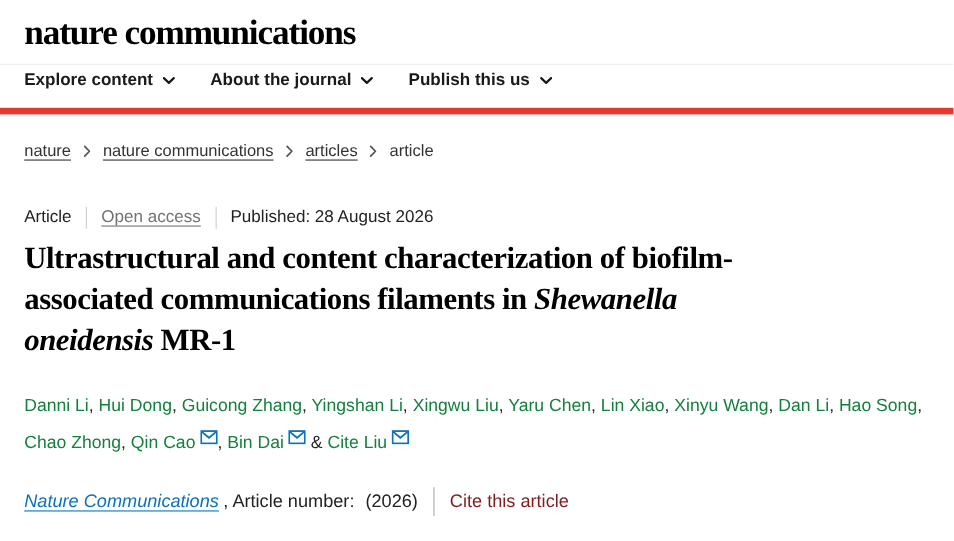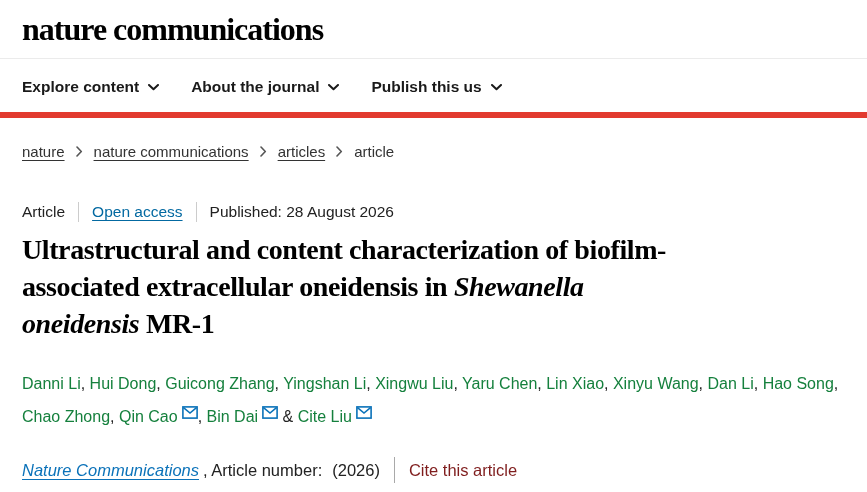--- a/index.html
+++ b/index.html
@@ -18,21 +18,21 @@
     font-size: 32px;
     letter-spacing: -1px;
     color: #000000;
     line-height: 36px;
     text-decoration: none;
     display: inline-block;
   }
   
   .navbar {
     border-top: 1px solid #ebebeb;
-    padding: 19px 22px 16px;
+    padding: 5px 22px 16px;
     display: flex;
     gap: 32px;
     align-items: center;
   }
   .nav-item {
     font-size: 15.5px;
     font-weight: 700;
     color: #1a1a1a;
     text-decoration: none;
     display: inline-flex;
@@ -179,28 +179,28 @@
       <svg width="7" height="11" viewBox="0 0 7 11">
         <path d="M1 1 L5.3 5.5 L1 10" fill="none" stroke="#555" stroke-width="1.6" stroke-linecap="round" stroke-linejoin="round"></path>
       </svg>
     </span>
     <span class="current">article</span>
   </nav>
 
 <div class="article-meta">
   <span>Article</span>
   <span class="meta-sep"></span>
-  <a class="open-access-link" style="color: #0369a1;">Open access</a>
+  <a class="open-access-link" style="color: #737373;">Open access</a>
   <span class="meta-sep"></span>
   <span>Published: 28 August 2026</span>
 </div>
 
 <h1 class="article-title">
     <div class="title-line"><span>Ultrastructural and content characterization of biofilm-</span></div>
-    <div class="title-line"><span>associated extracellular oneidensis in </span><span class="ital">Shewanella</span></div>
+    <div class="title-line"><span>associated communications filaments in </span><span class="ital">Shewanella</span></div>
     <div class="title-line"><span class="ital">oneidensis</span><span> MR-1</span></div>
   </h1>
 
 <p class="authors"><a class="author-link">Danni Li</a><span>, </span><a class="author-link">Hui Dong</a><span>, </span><a class="author-link">Guicong Zhang</a><span>, </span><a class="author-link">Yingshan Li</a><span>, </span><a class="author-link">Xingwu Liu</a><span>, </span><a class="author-link">Yaru Chen</a><span>, </span><a class="author-link">Lin Xiao</a><span>, </span><a class="author-link">Xinyu Wang</a><span>, </span><a class="author-link">Dan Li</a><span>, </span><a class="author-link">Hao Song</a><span>, </span><a class="author-link">Chao Zhong</a><span>, </span><a class="author-link">Qin Cao</a><svg width="16" height="13" viewBox="0 0 16 13">
       <rect x="0.9" y="0.9" width="14.2" height="11.2" fill="none" stroke="#0b72b9" stroke-width="1.6"></rect>
       <path d="M1.5 1.6 L8 7 L14.5 1.6" fill="none" stroke="#0b72b9" stroke-width="1.6"></path>
     </svg><span>, </span><a class="author-link">Bin Dai</a><svg width="16" height="13" viewBox="0 0 16 13">
       <rect x="0.9" y="0.9" width="14.2" height="11.2" fill="none" stroke="#0b72b9" stroke-width="1.6"></rect>
       <path d="M1.5 1.6 L8 7 L14.5 1.6" fill="none" stroke="#0b72b9" stroke-width="1.6"></path>
     </svg><span> &amp; </span><a class="author-link">Cite Liu</a><svg width="16" height="13" viewBox="0 0 16 13">

